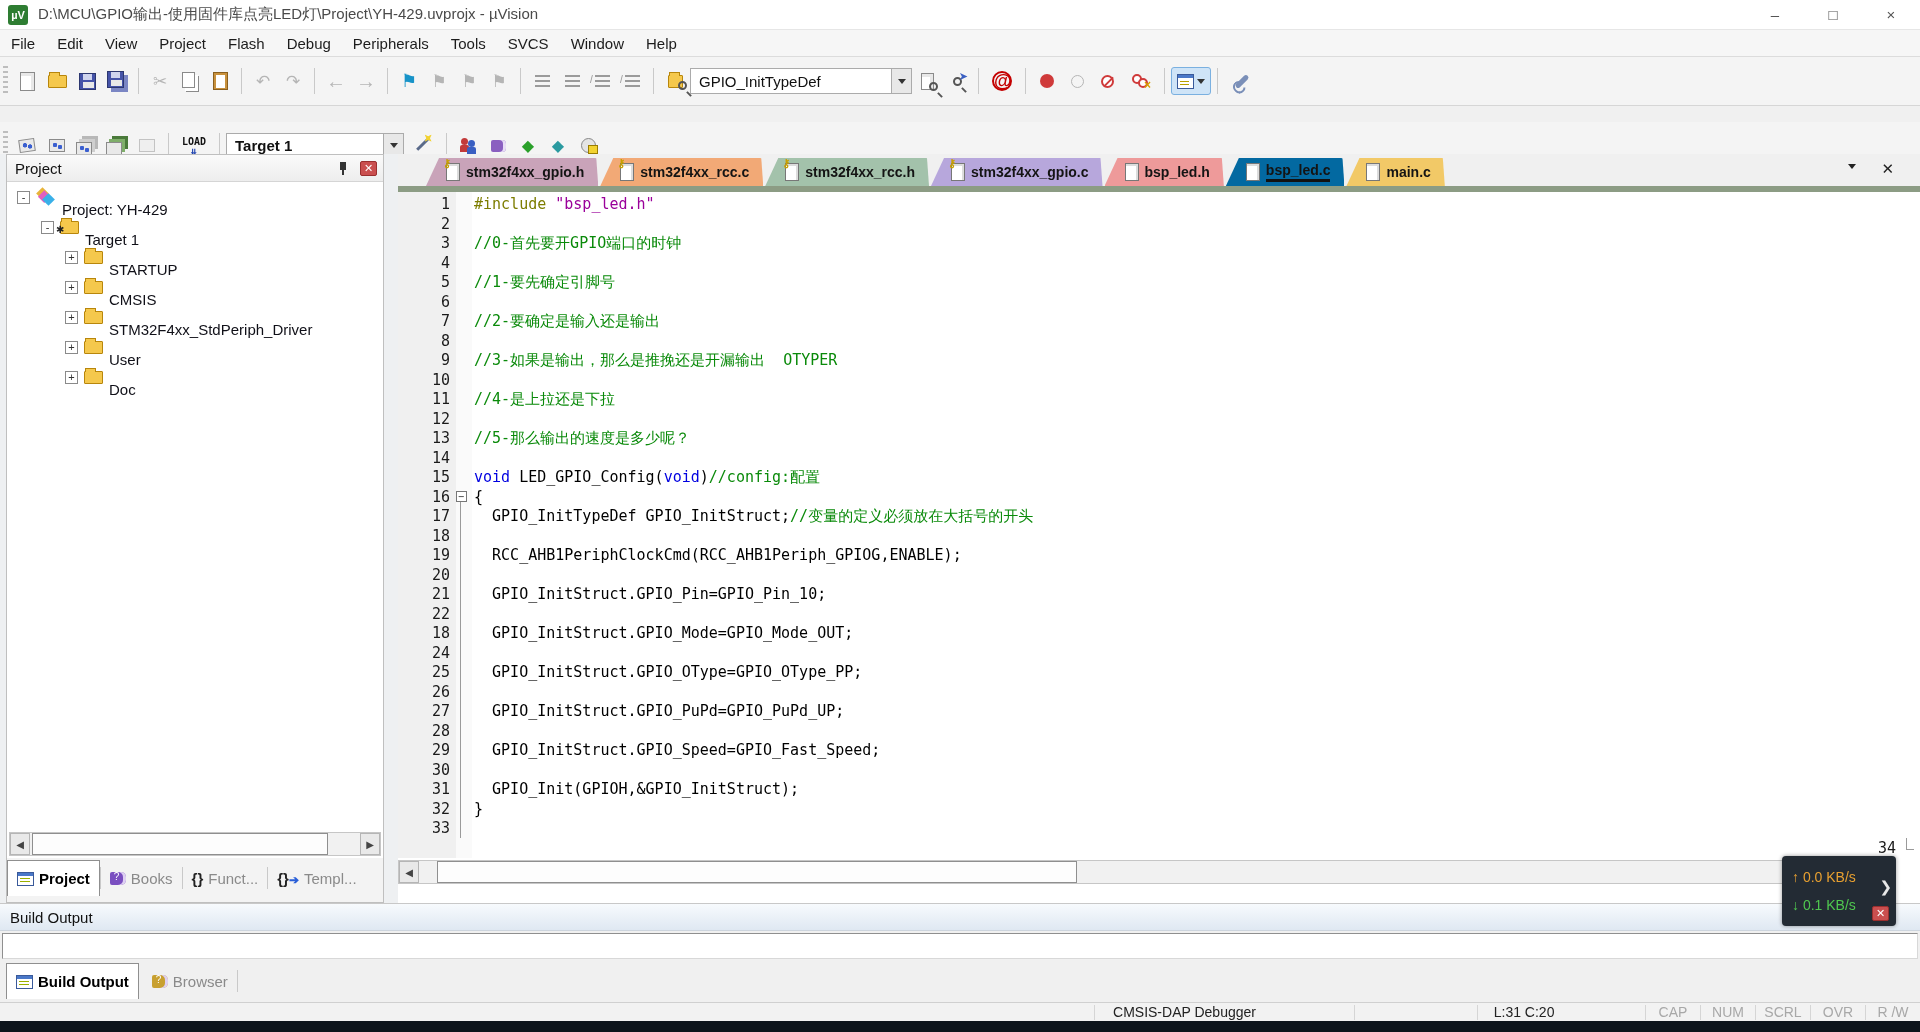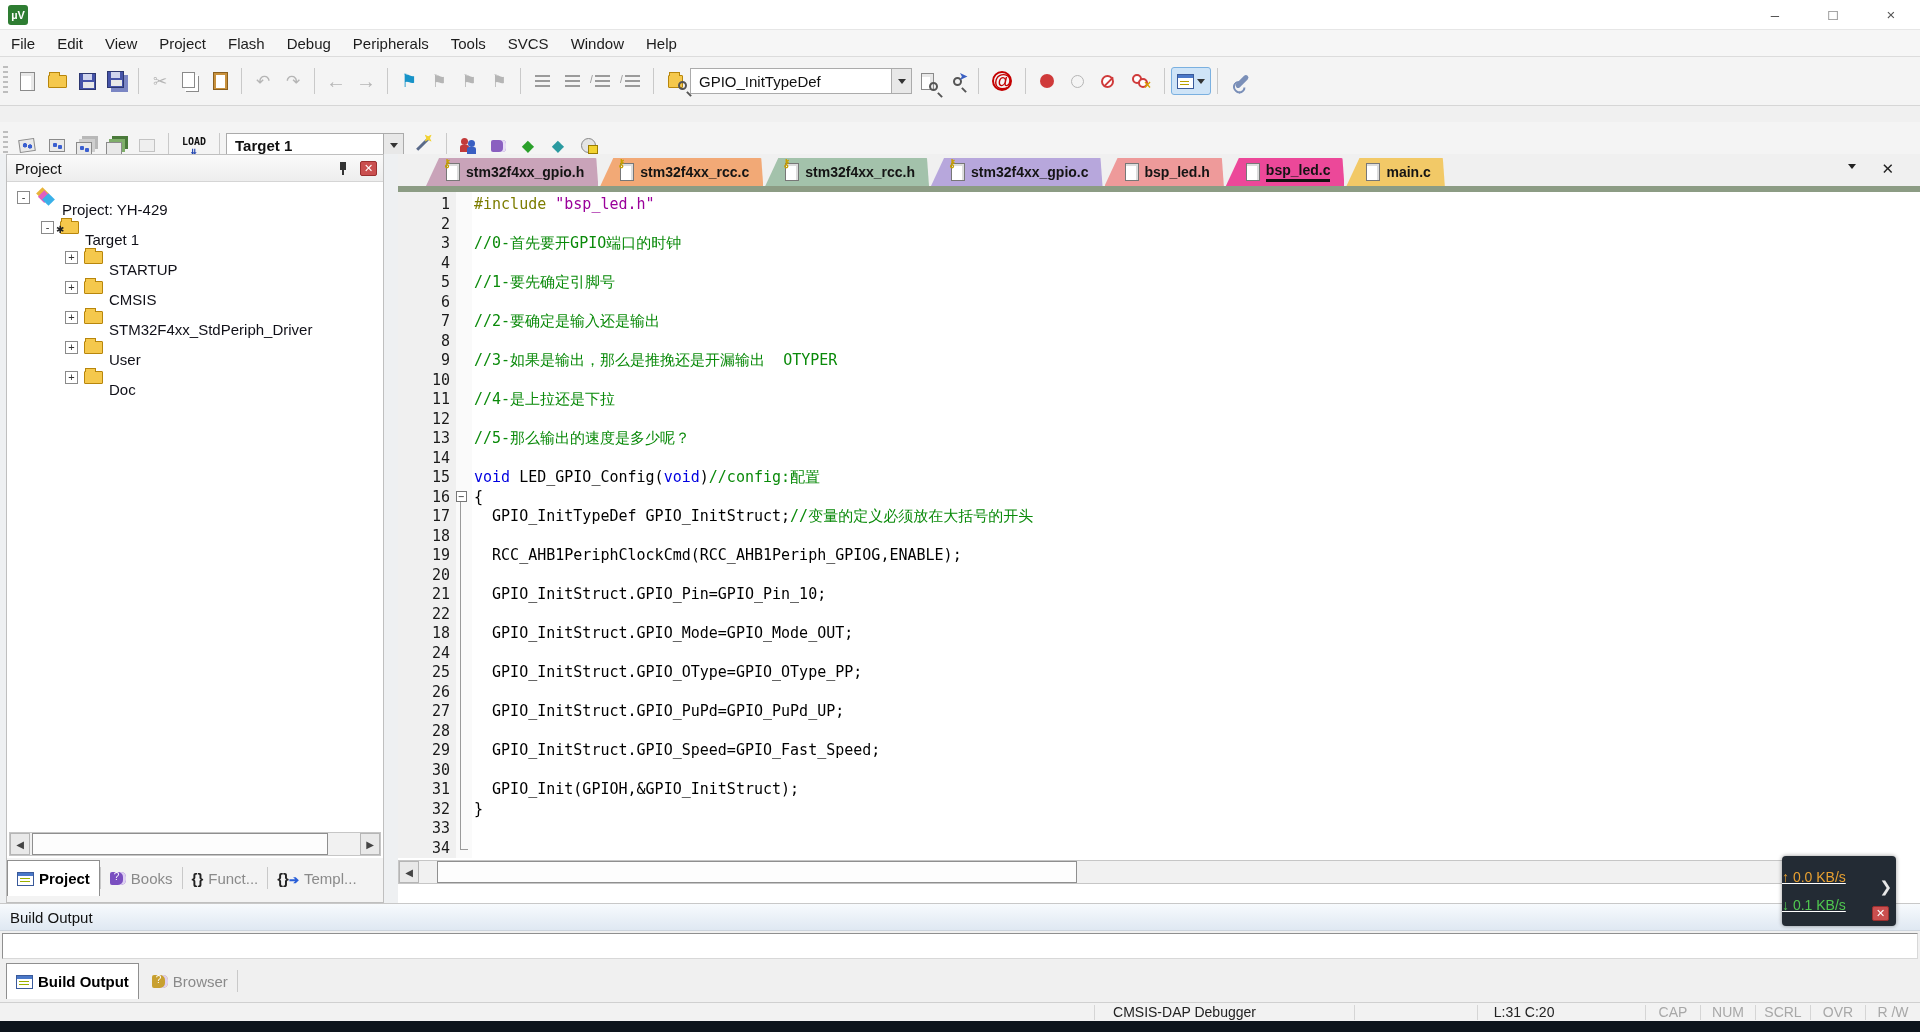--- a/index.html
+++ b/index.html
@@ -231,32 +231,33 @@
   #st-debugger { width:266px; padding-left:18px; }
   #st-gap { width:126px; }
   #st-pos { width:172px; padding-left:16px; }
   .st-flag { width:54px; text-align:center; color:#a8a8a8; }
 
   #blackbar { position:absolute; left:0; top:1021px; width:1920px; height:11px; background:#0d141c; }
 
   
   #net-overlay { position:absolute; left:1782px; top:856px; width:114px; height:70px;
                  background:#232b34; border-radius:4px; color:#fff; font-size:14px;
-                 display:flex; flex-direction:column; justify-content:space-evenly; 
-                 box-shadow:0 0 4px rgba(0,0,0,.4); z-index:5;text-decoration:underline;}
+                 display:flex; flex-direction:column; justify-content:space-evenly; padding-left:10px;
+                 box-shadow:0 0 4px rgba(0,0,0,.4); z-index:5;}
   #net-up { color:#e8a030; } #net-down { color:#4fc84f; }
   #net-arrow { position:absolute; right:4px; top:22px; color:#e8e8e8; font-size:15px; }
   #build-pin { position:absolute; left:1848px; top:908px; z-index:4;}
   #build-close { position:absolute; left:1872px; top:906px; z-index:6;}
 </style>
 </head>
 <body>
 
 <div id="titlebar">
   <div id="app-logo">µV</div>
+  <div id="title-text">D:\MCU\GPIO输出-使用固件库点亮LED灯\Project\YH-429.uvprojx - µVision</div>
   <div id="win-controls">
     <div class="win-btn">–</div>
     <div class="win-btn">□</div>
     <div class="win-btn">×</div>
   </div>
 </div>
 
 <div id="menubar">
     <span class="menu-item">File</span>
     <span class="menu-item">Edit</span>
@@ -532,21 +533,21 @@
             <span class="lbl">stm32f4xx_rcc.h</span>
           </div>
           <div class="etab" style="background: rgb(183, 167, 220);">
             <span class="fico key"></span>
             <span class="lbl">stm32f4xx_gpio.c</span>
           </div>
           <div class="etab" style="background: rgb(238, 154, 154);">
             <span class="fico"></span>
             <span class="lbl">bsp_led.h</span>
           </div>
-          <div class="etab" style="background: #ec4899;">
+          <div class="etab" style="background: #0369a1;">
             <span class="fico"></span>
             <span class="lbl active">bsp_led.c</span>
           </div>
           <div class="etab" style="background: rgb(242, 201, 103);">
             <span class="fico"></span>
             <span class="lbl">main.c</span>
           </div>
         </div>
       <div id="tab-band"></div>
       <span id="tab-overflow" class="caret" style="border-top-color:#222"></span>
@@ -716,21 +717,21 @@
           <div class="code-line" style="top: 606.5px;">
             <span class="ln">32</span>
             <span class="fold vline"></span>
             <span class="txt"><span class="tok-plain">}</span></span>
           </div>
           <div class="code-line" style="top: 626px;">
             <span class="ln">33</span>
             <span class="fold vline"></span>
             <span class="txt"></span>
           </div>
-          <div class="code-line" style="top: 645.5px;">
+          <div class="code-line" style="top: 645.5px; justify-content: flex-end;">
             <span class="ln">34</span>
             <span class="fold vend"></span>
             <span class="txt"></span>
           </div>
         </div>
     </div>
     <div id="editor-hscroll" class="hscroll">
       <span class="sb-arrow">◀</span>
       <span class="sb-track">
           <span class="sb-thumb" style="left:18px;width:640px"></span>

